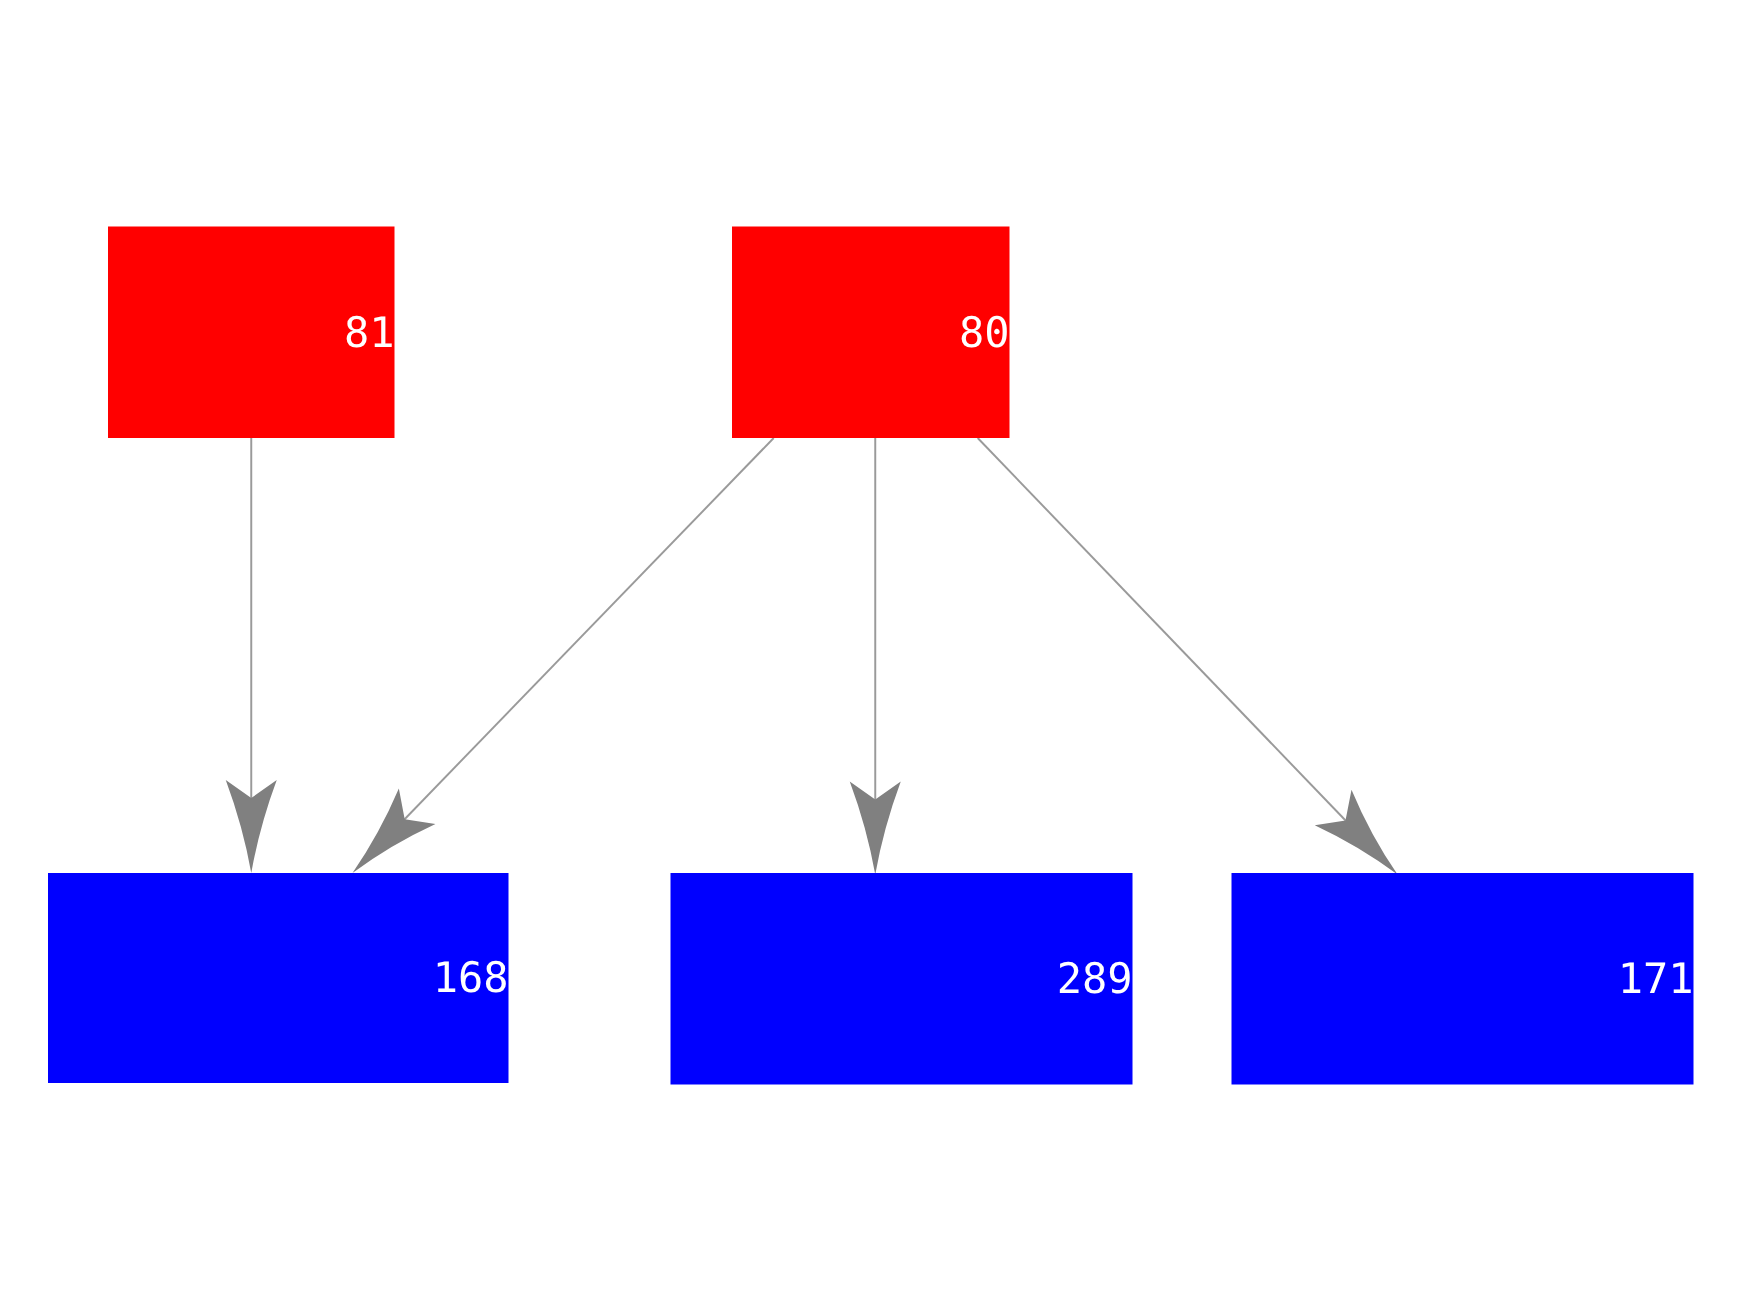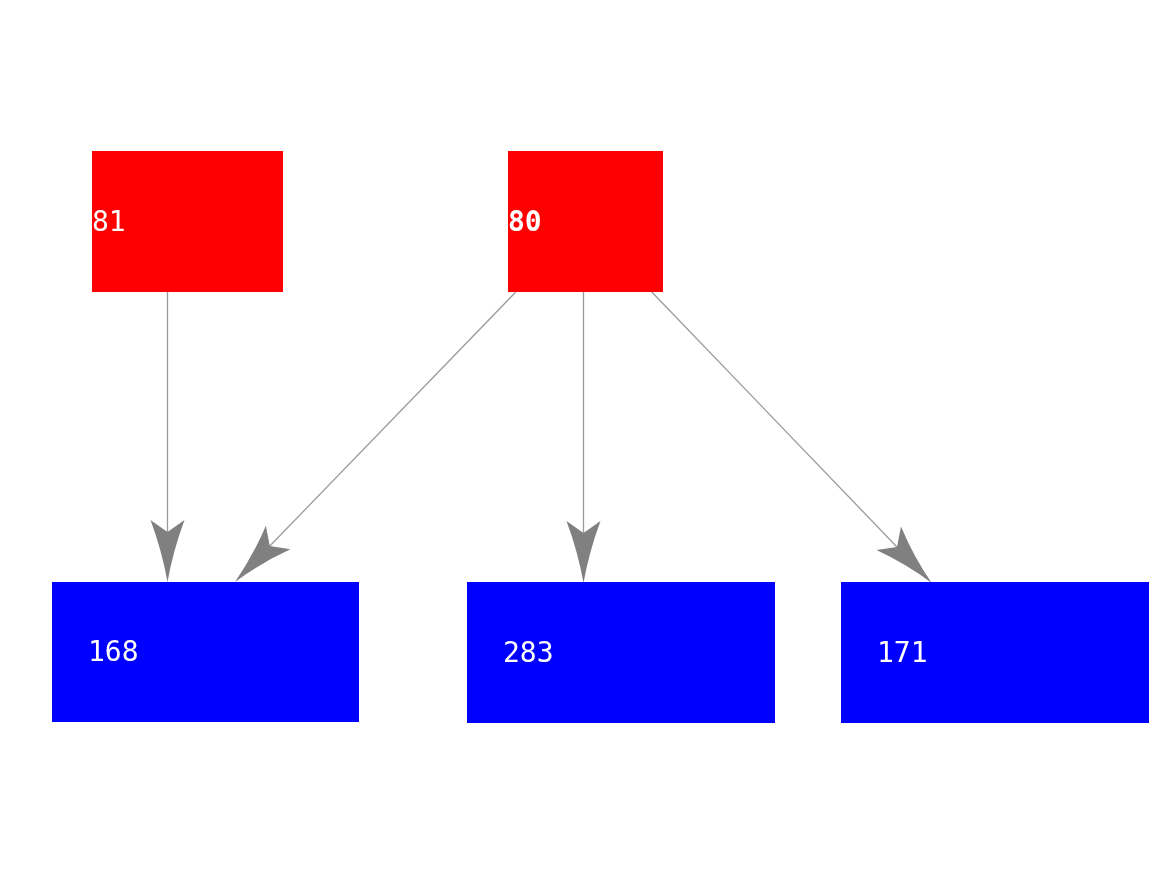--- a/index.html
+++ b/index.html
@@ -28,32 +28,31 @@
     fill: none;
   }
   .arrowhead {
     fill: #808080;
     stroke: none;
   }
   .node {
     position: absolute;
     display: flex;
     align-items: center;
-    justify-content: flex-start;
+    justify-content: flex-end;
     color: #ffffff;
     font-size: 28px;
     line-height: 1;
     user-select: none;
-    margin-left: 20px;
   }
   .node.parent { background: #ff0000; }
   .node.child  { background: #0000ff; padding-left: 36px; }
 
   #node-81  { left: 72px;  top: 151px; width: 191px; height: 141px; }
-  #node-80  { left: 488px; top: 151px; width: 155px; height: 141px; font-weight: bold; }
+  #node-80  { left: 488px; top: 151px; width: 185px; height: 141px; }
   #node-168 { left: 32px;  top: 582px; width: 271px; height: 140px; }
   #node-169 { left: 447px; top: 582px; width: 272px; height: 141px; }
   #node-171 { left: 821px; top: 582px; width: 272px; height: 141px; }
 </style>
 </head>
 <body>
 
 <div class="canvas">
 
   <svg class="edge-layer" viewBox="0 0 1167 875" xmlns="http://www.w3.org/2000/svg">
@@ -85,20 +84,20 @@
 
   <div class="node parent" id="node-80">
     <span class="node-label">80</span>
   </div>
 
   <div class="node child" id="node-168">
     <span class="node-label">168</span>
   </div>
 
   <div class="node child" id="node-169">
-    <span class="node-label">283</span>
+    <span class="node-label">289</span>
   </div>
 
   <div class="node child" id="node-171">
     <span class="node-label">171</span>
   </div>
 
 </div>
 
 </body></html>

